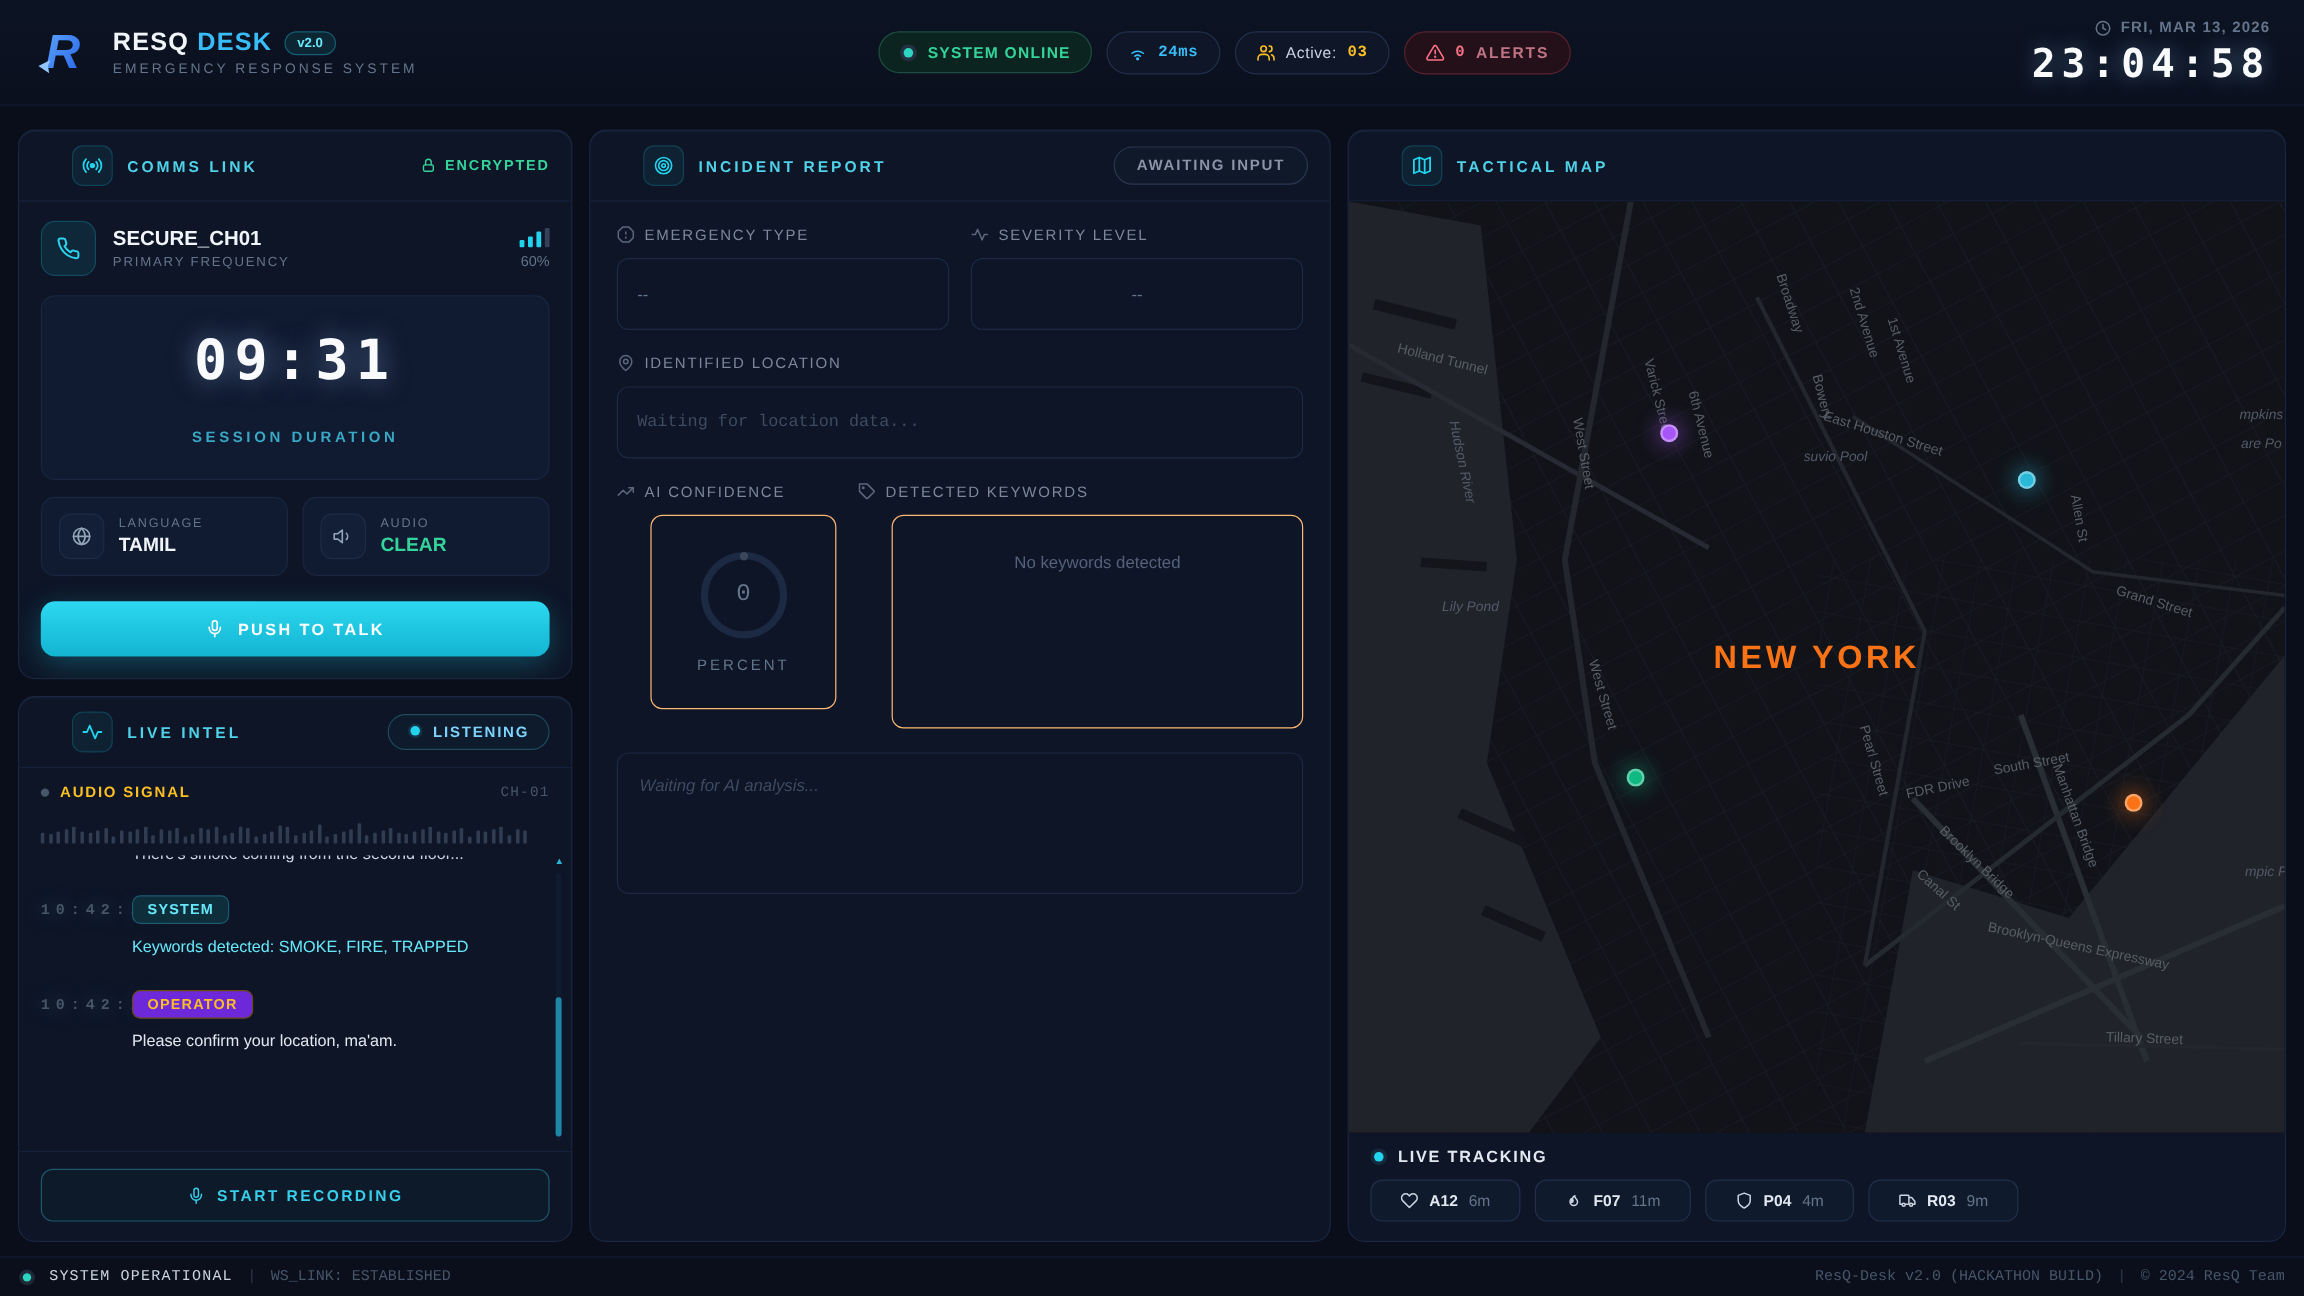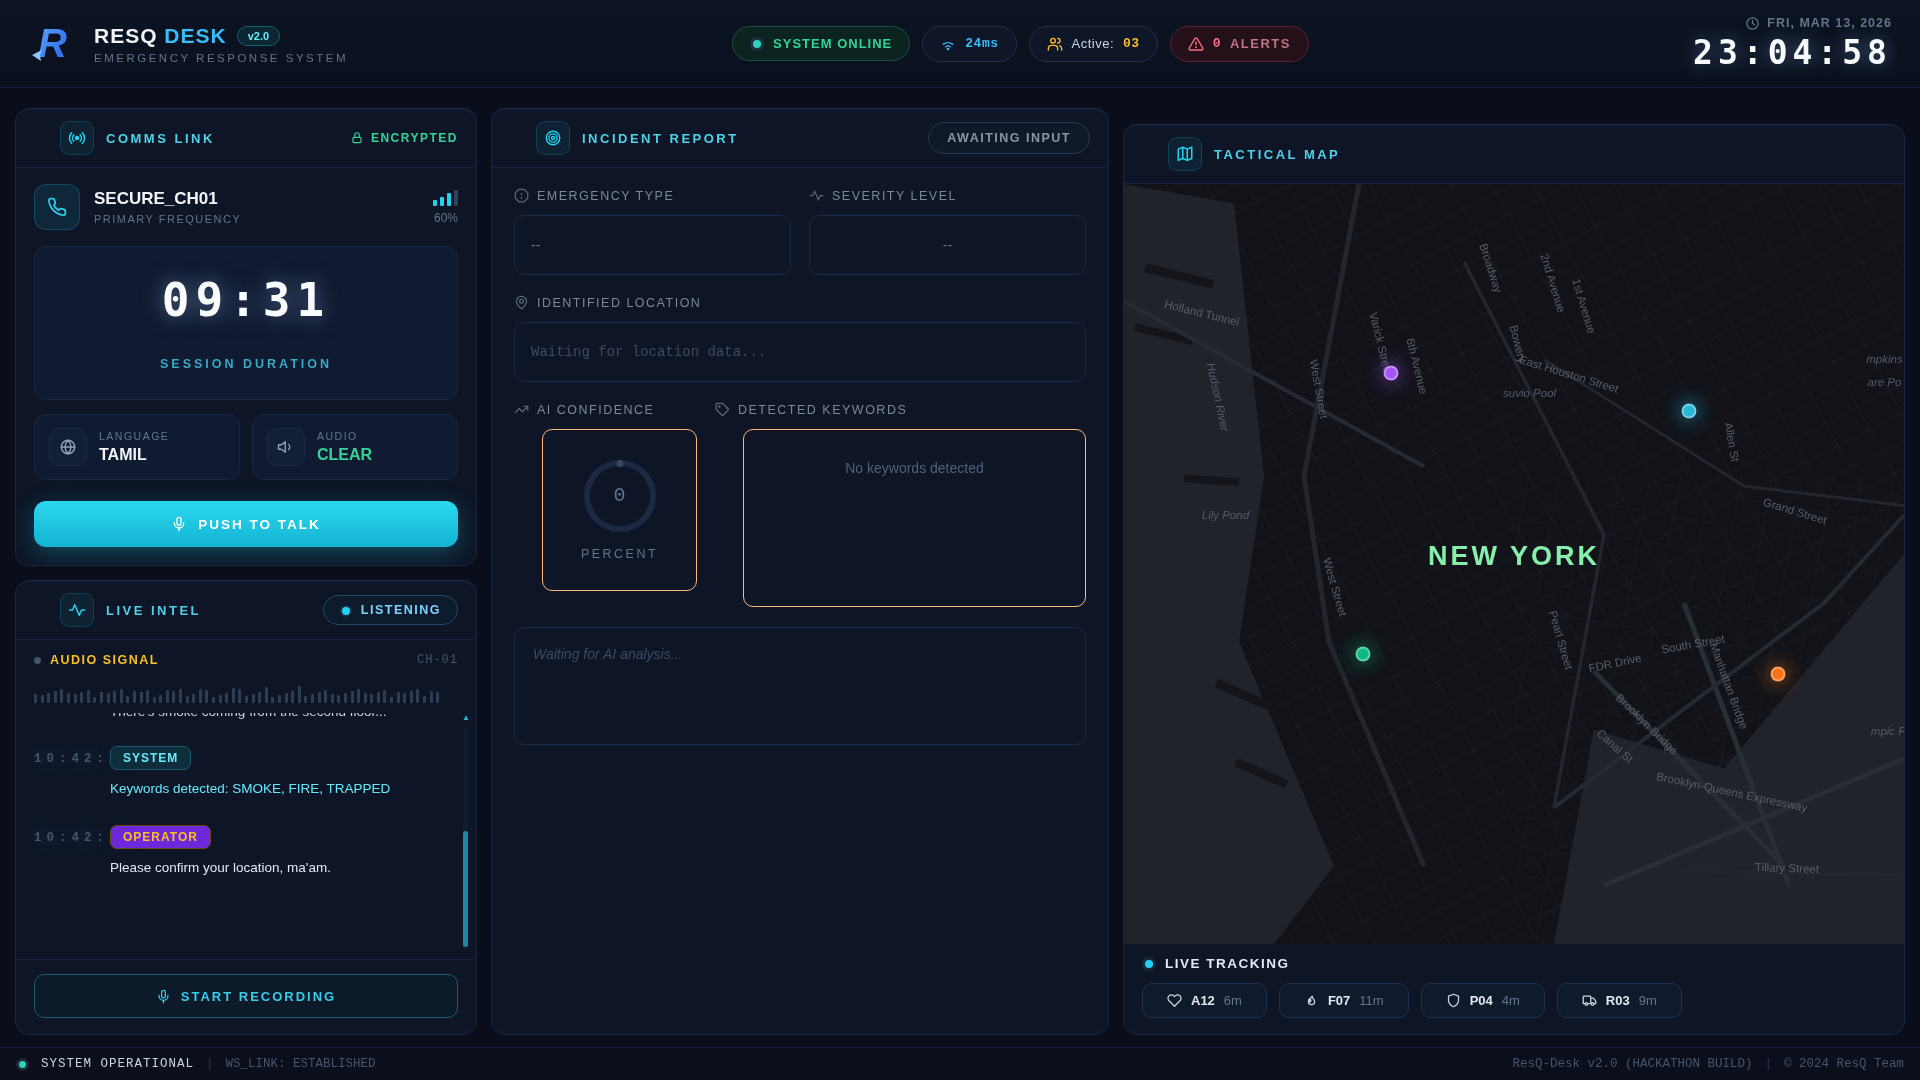--- a/index.html
+++ b/index.html
@@ -128,21 +128,21 @@
     margin:auto 18px 18px; height:46px; border:none; border-radius:12px;
     background:linear-gradient(180deg,#2cd8ef,#13b4d2);
     color:#ffffff; font-family:inherit; font-size:13.5px; font-weight:bold; letter-spacing:2px;
     display:flex; align-items:center; justify-content:center; gap:11px;
     box-shadow:0 6px 24px rgba(34,211,238,.28); cursor:pointer;
   }
 
   
   .intel { flex:1; min-height:0; }
   .listening-pill {
-    display:flex; align-items:flex-end; gap:9px;
+    display:flex; align-items:flex-start; gap:9px;
     border:1px solid #1e4b5e; border-radius:999px; padding:7px 16px;
     color:#7dd3fc; font-size:12.5px; font-weight:bold; letter-spacing:1.5px;
     background:rgba(14,40,56,.35);
   }
   .listening-pill .dot { width:12px; height:12px; border-radius:50%; background:#173247; position:relative; }
   .listening-pill .dot::after{ content:""; position:absolute; inset:2px; border-radius:50%; background:#22d3ee; }
   .signal-row { display:flex; align-items:center; justify-content:space-between; padding:13px 18px 0; }
   .signal-row .left { display:flex; align-items:center; gap:9px; }
   .sig-dot { width:7px; height:7px; border-radius:50%; background:#475569; }
   .audio-sig-label { color:#fbbf24; font-size:12.5px; font-weight:bold; letter-spacing:1.5px; }
@@ -205,27 +205,27 @@
   .gauge .val { font-family:"Liberation Mono", monospace; font-size:20px; color:#64748b; }
   .conf-unit { font-size:12.5px; color:#64748b; letter-spacing:2.5px; }
   .kw-box { height:178px; text-align:center; padding-top:30px; color:#55607a; font-size:14px; }
   .reason-box {
     margin-top:12px; height:118px; border-radius:10px;
     border:1px solid #1c2a45; background:rgba(13,22,40,.5);
     padding:18px; font-style:italic; color:#3e4a60; font-size:14px;
   }
 
   
-  .map-panel { min-height:0;margin-top:16px; }
+  .map-panel { min-height:0; }
   .map-area { position:relative; flex:1; min-height:0; background:#141519; overflow:hidden; }
   .map-area::after { content:""; position:absolute; inset:0; background:rgba(9,14,28,.22); pointer-events:none; }
   .map-svg { position:absolute; inset:0; width:100%; height:100%; }
   .city-label {
     position:absolute; left:50%; top:49%; transform:translate(-50%,-50%);
-    font-size:27px; font-weight:bold; letter-spacing:3px; color:#86efac; z-index:2;
+    font-size:27px; font-weight:bold; letter-spacing:3px; color:#f97316; z-index:2;
   }
   .street-label { position:absolute; font-size:11.5px; color:#585d66; white-space:nowrap; z-index:2; }
   .street-label.italic { font-style:italic; color:#545a68; }
   .marker { position:absolute; width:15px; height:15px; border-radius:50%; z-index:3;
     transform:translate(-50%,-50%); border:2px solid rgba(255,255,255,.35); cursor:pointer; }
 
   .tracking-bar { padding:12px 18px 16px; flex:0 0 auto; }
   .tracking-head { display:flex; align-items:center; gap:9px; }
   .tracking-dot { width:14px; height:14px; border-radius:50%; background:#16293c; position:relative; }
   .tracking-dot::after { content:""; position:absolute; inset:3px; border-radius:50%; background:#22d3ee; }

